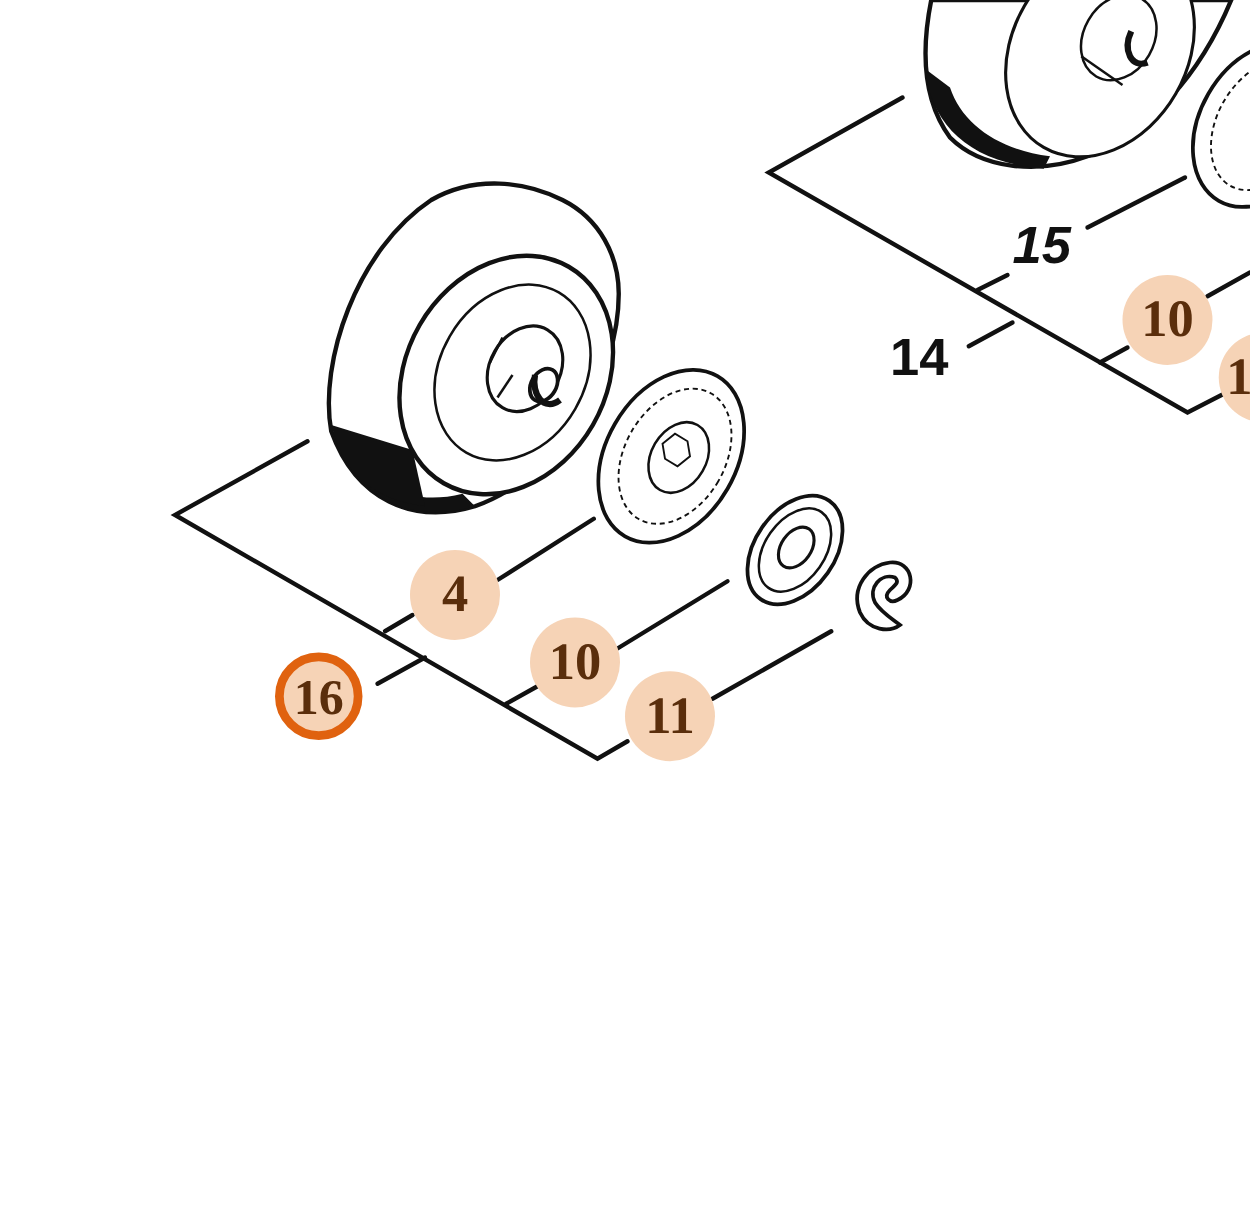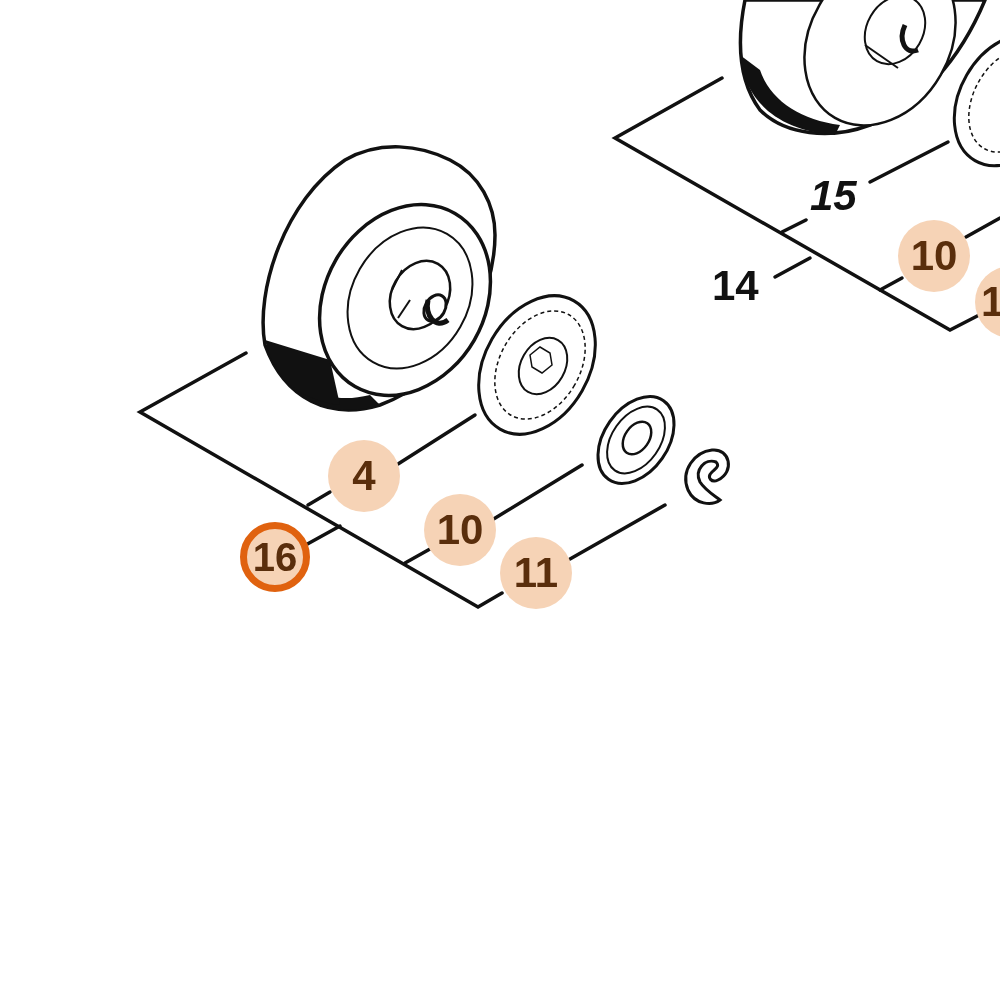--- a/index.html
+++ b/index.html
@@ -1,18 +1,18 @@
 <!DOCTYPE html>
 <html><head>
 <meta charset="utf-8">
 <style>
   html, body { margin:0; padding:0; background:#ffffff; }
   body { width:1000px; height:981px; position:relative; overflow:hidden; font-family:"Liberation Sans", sans-serif; }
   svg.diagram { position:absolute; left:0; top:0; }
-  .callout { position:absolute; border-radius:50%; display:flex; align-items:center; justify-content:center; font-weight:bold; font-family:Liberation Sans, sans-serif; }
+  .callout { position:absolute; border-radius:50%; display:flex; align-items:center; justify-content:center; font-weight:bold; font-family:Liberation Serif, serif; }
   .callout.filled { width:72px; height:72px; background:#f6d3b6; color:#5a2e0c; font-size:42px; }
   .callout.selected { width:70px; height:70px; background:#f6d3b6; color:#5a2e0c; font-size:40px; border:7px solid #e0620f; box-sizing:border-box; }
   .plain-label { position:absolute; font-weight:bold; color:#111111; font-size:42px; font-family:"Liberation Sans", sans-serif; }
 </style>
 </head>
 <body>
 
 <svg class="diagram" width="1000" height="981" viewBox="0 0 1000 981">
 
   <g stroke="#111" fill="#fff" stroke-width="3.5">
@@ -77,20 +77,20 @@
     <polyline points="722,78 615,138 950,330 985,312"></polyline>
     <line x1="782" y1="232" x2="806" y2="220"></line>
     <line x1="870" y1="182" x2="948" y2="142"></line>
     <line x1="775" y1="277" x2="810" y2="258"></line>
     <line x1="880" y1="290" x2="902" y2="278"></line>
     <line x1="966" y1="237" x2="1000" y2="218"></line>
   </g>
 </svg>
 
 <div class="callout filled" style="left:328px;top:440px;">4</div>
-<div class="callout selected" style="left:240px;top:522px;">16</div>
+<div class="callout selected" style="left:220px;top:522px;">16</div>
 <div class="callout filled" style="left:424px;top:494px;">10</div>
 <div class="callout filled" style="left:500px;top:537px;">11</div>
 
 <div class="plain-label" style="left:810px;top:172px;font-style:italic;">15</div>
 <div class="plain-label" style="left:712px;top:262px;">14</div>
 <div class="callout filled" style="left:898px;top:220px;">10</div>
 <div class="callout filled" style="left:975px;top:266px;justify-content:flex-start;padding-left:6px;box-sizing:border-box;">11</div>
 
 </body></html>

